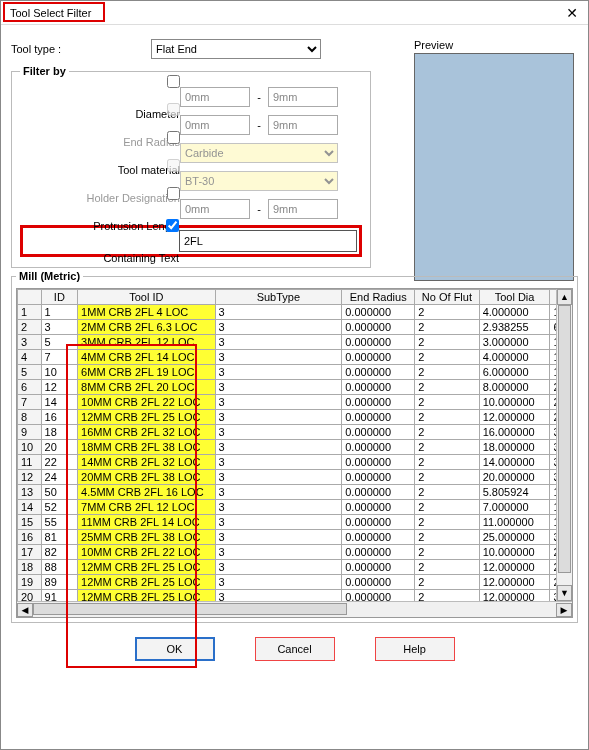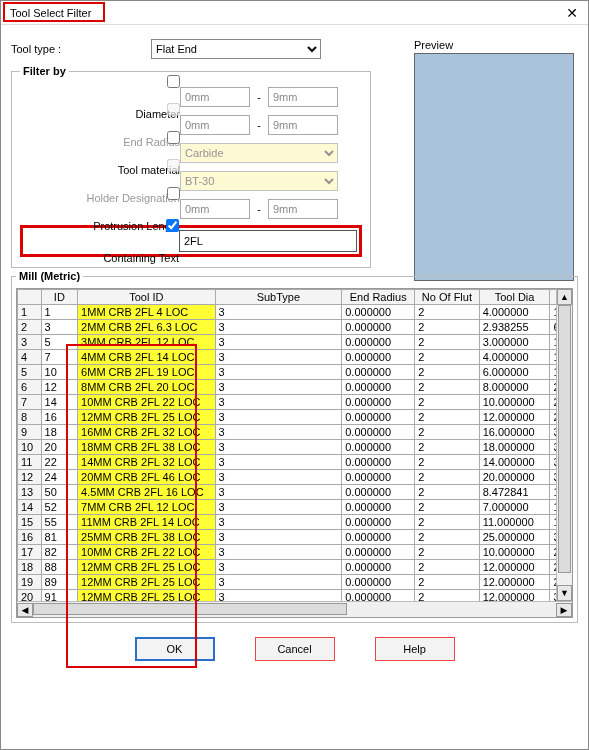--- a/index.html
+++ b/index.html
@@ -264,35 +264,35 @@
               <td class="hl">14MM CRB 2FL 32 LOC</td>
               <td>3</td>
               <td>0.000000</td>
               <td>2</td>
               <td>14.000000</td>
               <td>32</td>
             </tr>
             <tr>
               <td class="rownum">12</td>
               <td>24</td>
-              <td class="hl">20MM CRB 2FL 46 LOC</td>
+              <td class="hl">20MM CRB 2FL 38 LOC</td>
               <td>3</td>
               <td>0.000000</td>
               <td>2</td>
               <td>20.000000</td>
               <td>38</td>
             </tr>
             <tr>
               <td class="rownum">13</td>
               <td>50</td>
               <td class="hl">4.5MM CRB 2FL 16 LOC</td>
               <td>3</td>
               <td>0.000000</td>
               <td>2</td>
-              <td>8.472841</td>
+              <td>5.805924</td>
               <td>16</td>
             </tr>
             <tr>
               <td class="rownum">14</td>
               <td>52</td>
               <td class="hl">7MM CRB 2FL 12 LOC</td>
               <td>3</td>
               <td>0.000000</td>
               <td>2</td>
               <td>7.000000</td>

